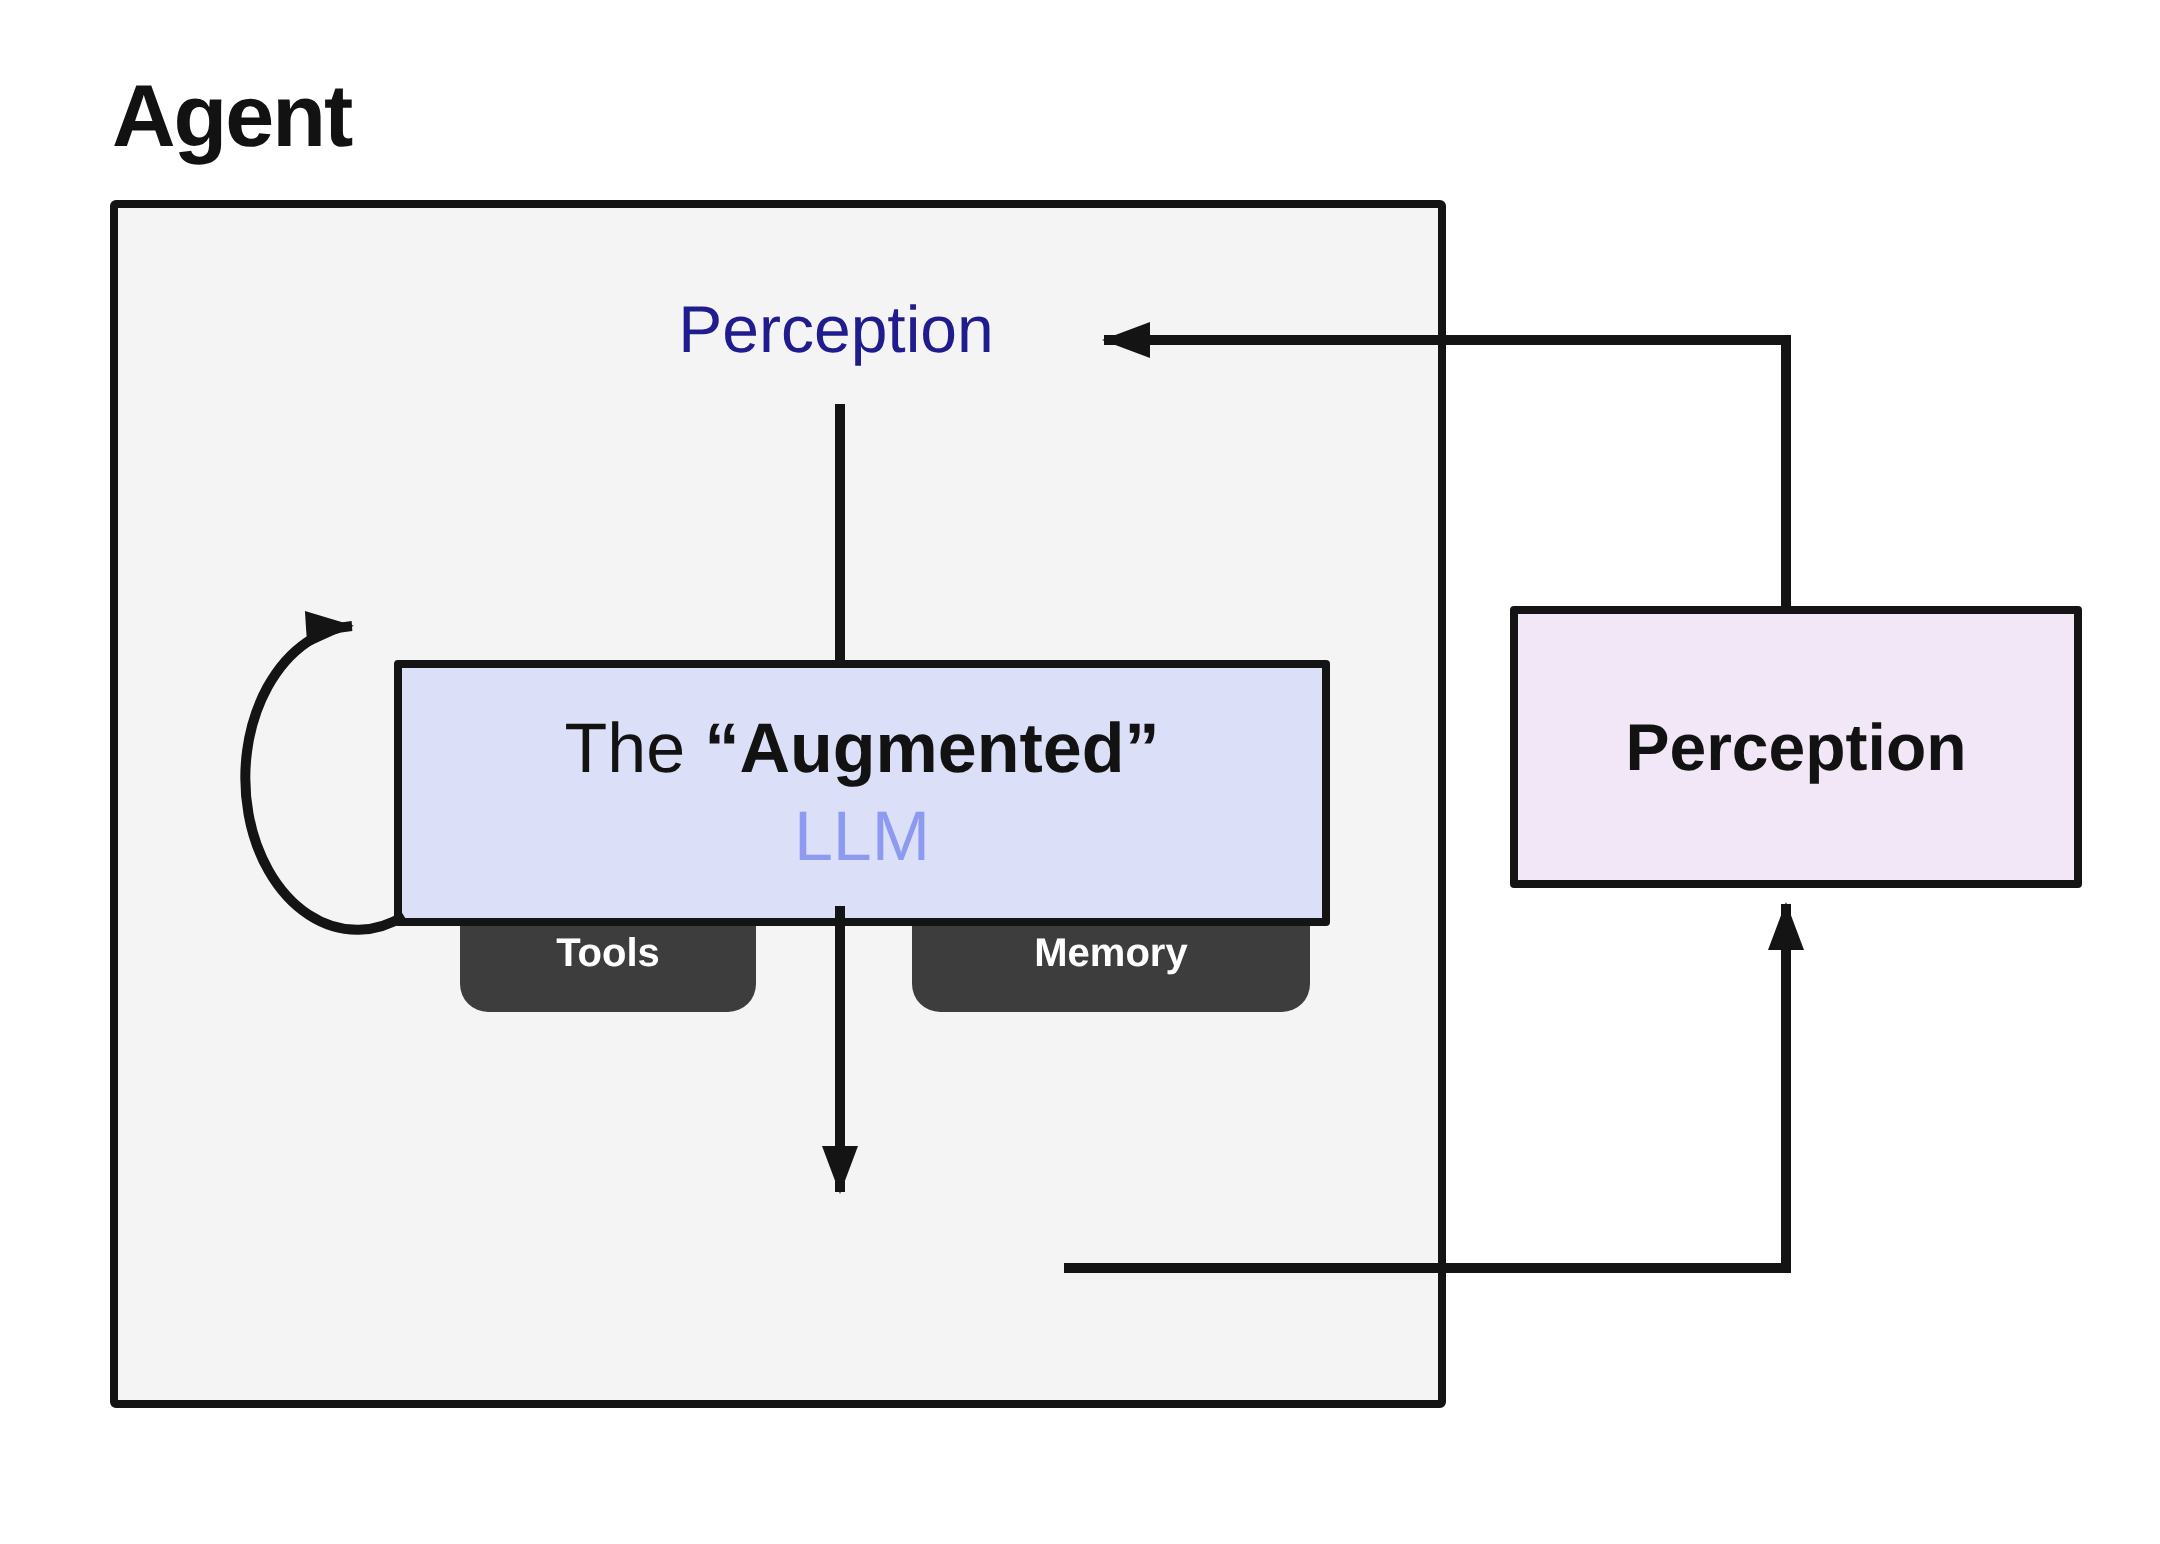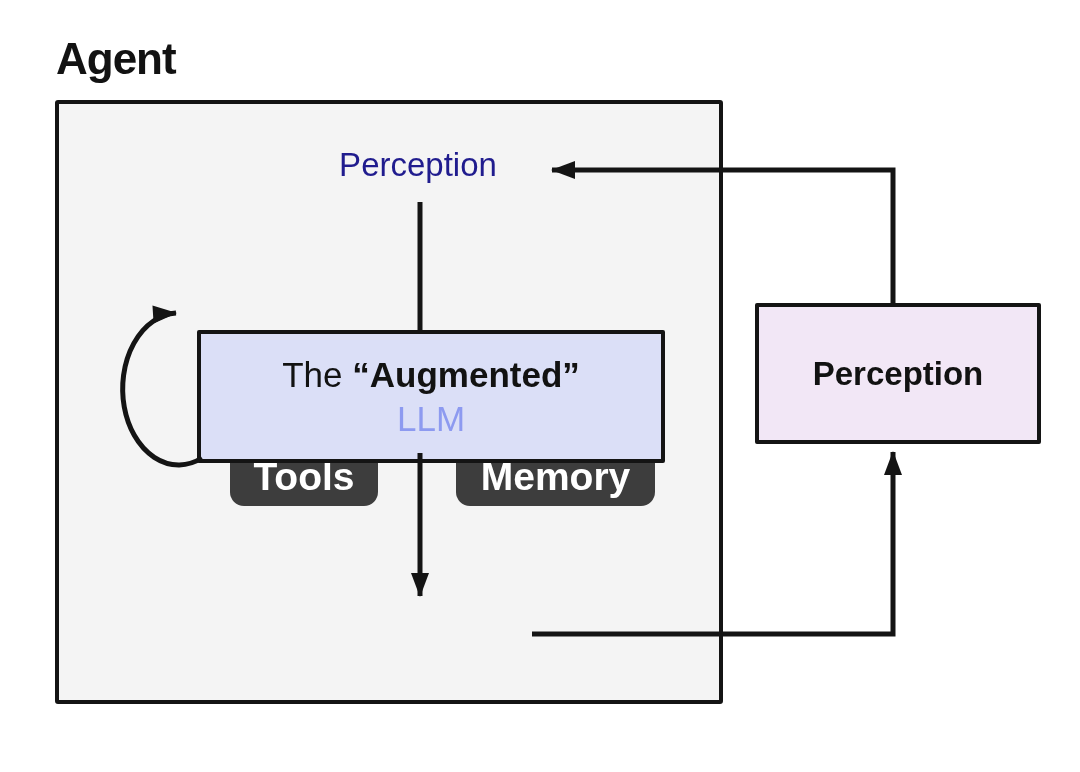--- a/index.html
+++ b/index.html
@@ -76,21 +76,21 @@
     font-weight: 400;
     color: #8d9af0;
   }
 
   .tab {
     top: 448px;
     height: 58px;
     background: #3d3d3d;
     border-radius: 14px;
     color: #ffffff;
-    font-size: 39px;
+    font-size: 20px;
     font-weight: 700;
     display: flex;
     align-items: center;
     justify-content: center;
     z-index: 1;
   }
   #tools-tab   { left: 230px; width: 148px; }
   #memory-tab  { left: 456px; width: 199px; }
 
   #environment-box {

